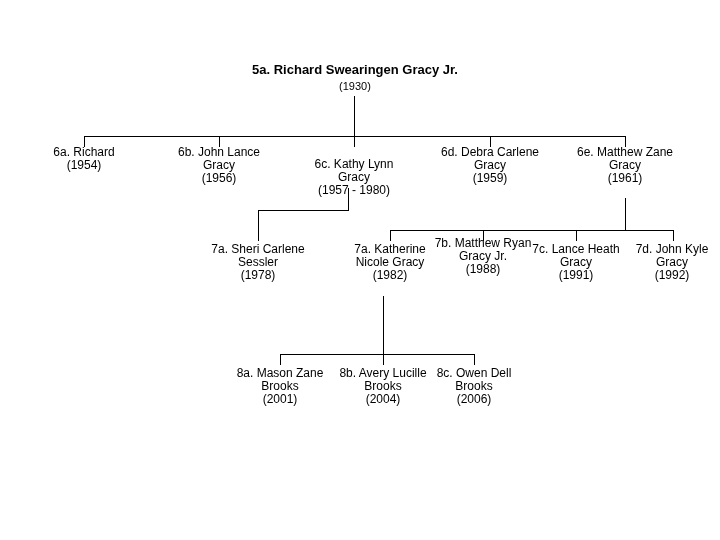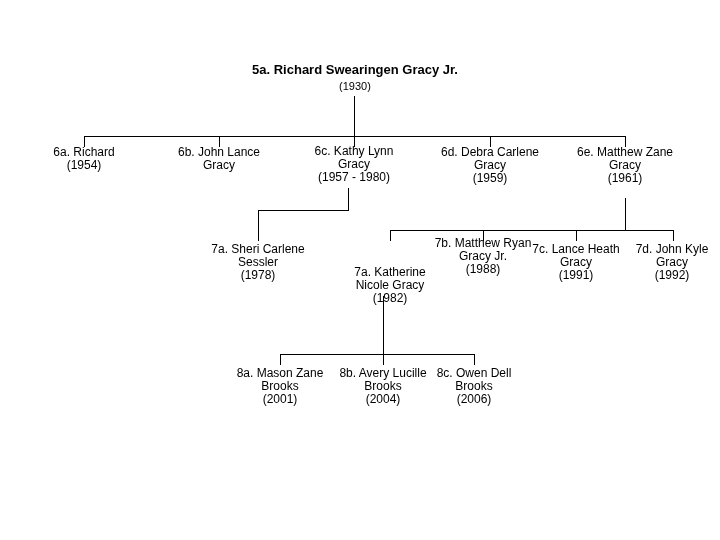--- a/index.html
+++ b/index.html
@@ -77,23 +77,24 @@
   <div class="ln v" style="left:625px; top:136px; height:11px;"></div>
 
   <div class="node" style="left:19px; top:146px; width:130px;">
     <span class="nm">6a. Richard</span>
     <span class="yr">(1954)</span>
   </div>
 
   <div class="node" style="left:154px; top:146px; width:130px;">
     <span class="nm">6b. John Lance</span>
     <span class="nm">Gracy</span>
+    <span class="yr">(1956)</span>
   </div>
 
-  <div class="node" style="left:289px; top:145px; width:130px;">
+  <div class="node" style="left:289px; top:158px; width:130px;">
     <span class="nm">6c. Kathy Lynn</span>
     <span class="nm">Gracy</span>
     <span class="yr">(1957 - 1980)</span>
   </div>
 
   <div class="node" style="left:425px; top:146px; width:130px;">
     <span class="nm">6d. Debra Carlene</span>
     <span class="nm">Gracy</span>
     <span class="yr">(1959)</span>
   </div>
@@ -114,21 +115,21 @@
   <div class="ln v" style="left:483px; top:230px; height:11px;"></div>
   <div class="ln v" style="left:576px; top:230px; height:11px;"></div>
   <div class="ln v" style="left:673px; top:230px; height:11px;"></div>
 
   <div class="node" style="left:198px; top:243px; width:120px;">
     <span class="nm">7a. Sheri Carlene</span>
     <span class="nm">Sessler</span>
     <span class="yr">(1978)</span>
   </div>
 
-  <div class="node" style="left:334px; top:243px; width:112px;margin-top:23px;">
+  <div class="node" style="left:334px; top:243px; width:112px;">
     <span class="nm">7a. Katherine</span>
     <span class="nm">Nicole Gracy</span>
     <span class="yr">(1982)</span>
   </div>
 
   <div class="node" style="left:425px; top:237px; width:116px;">
     <span class="nm">7b. Matthew Ryan</span>
     <span class="nm">Gracy Jr.</span>
     <span class="yr">(1988)</span>
   </div>

